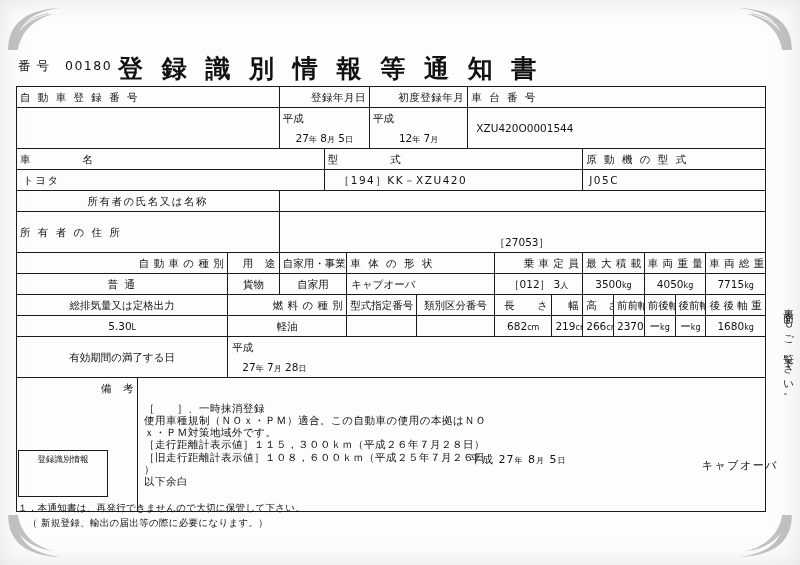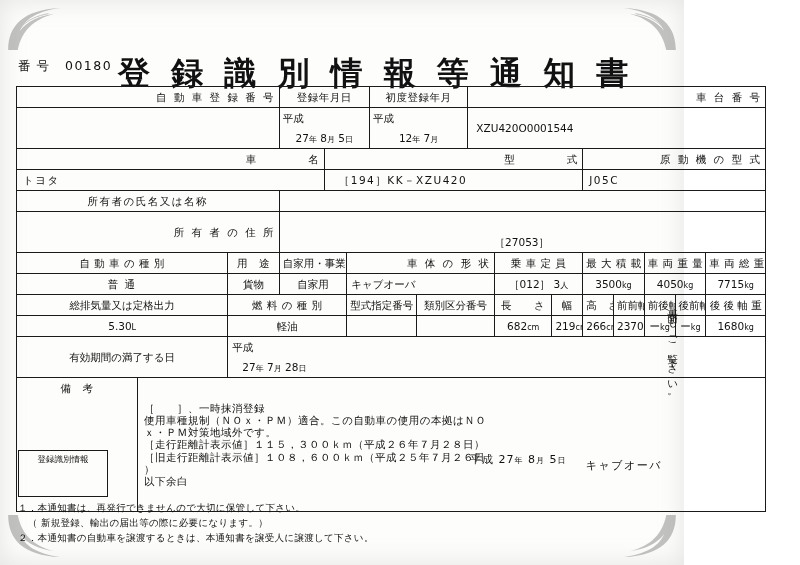--- a/index.html
+++ b/index.html
@@ -5,21 +5,21 @@
   html,body{margin:0;padding:0;}
   body{
     width:800px;height:565px;
     background:#ffffff;
     font-family:"DejaVu Sans","Liberation Sans",sans-serif;
     color:#111;
     overflow:hidden;
   }
   #sheet{
     position:relative;
-    width:684px;height:565px;
+    width:800px;height:565px;
     background:#fdfdfb;
   }
   
   #sheet:before{
     content:"";position:absolute;left:0;top:0;right:0;bottom:0;
     box-shadow:inset 0 0 26px rgba(160,160,160,.28);
     pointer-events:none;
   }
   .corner{
     position:absolute;width:58px;height:46px;opacity:.35;
@@ -33,43 +33,43 @@
 
   .docno{
     position:absolute;left:18px;top:58px;
     font-size:12.5px;letter-spacing:1px;
     white-space:nowrap;
   }
   .docno .num{margin-left:10px;letter-spacing:1.5px;}
 
   .title{
     position:absolute;left:118px;top:52px;
-    font-size:32px;font-weight:bold;letter-spacing:5px;
+    font-size:25px;font-weight:bold;letter-spacing:5px;
     white-space:nowrap;
   }
 
   
   table.frm{
     position:absolute;left:16px;top:86px;
     width:750px;
     border-collapse:collapse;
     table-layout:fixed;
   }
   table.frm td{
     border:1px solid #1a1a1a;
     font-size:10.5px;
     padding:1px 3px;
     vertical-align:middle;
     height:18px;
     line-height:1.15;
     white-space:nowrap;
     overflow:hidden;
   }
-  .lbl{text-align:right;letter-spacing:2px;margin-top:40px;}
-  .lbl-s{text-align:center;letter-spacing:.5px;font-size:9px;}
+  .lbl{text-align:left;letter-spacing:2px;margin-top:40px;}
+  .lbl-s{text-align:right;letter-spacing:.5px;font-size:9px;}
   .lbl-l{text-align:center;letter-spacing:1.5px;}
   .val{letter-spacing:1.5px;}
   .ctr{text-align:center;}
   .rgt{text-align:center;}
   .nbt{border-top:none !important;}
   .nbb{border-bottom:none !important;}
   .small{font-size:8.5px;letter-spacing:0;}
 
   .remarks{
     font-size:11px;line-height:1.55;letter-spacing:.5px;
@@ -329,16 +329,15 @@
     <span>27</span><span class="u">年</span>
     <span>8</span><span class="u">月</span>
     <span>5</span><span class="u">日</span>
   </div>
 
   <div class="issuer">キャブオーバ</div>
 
   <div class="notes">
     <div>１．本通知書は、再発行できませんので大切に保管して下さい。</div>
     <div>　（ 新規登録、輸出の届出等の際に必要になります。）</div>
-    <div>２．本通知書の自動車を譲渡するときは、本通知書を譲受人に譲渡して下さい。</div>
   </div>
 
 </div>
 
 </body></html>

